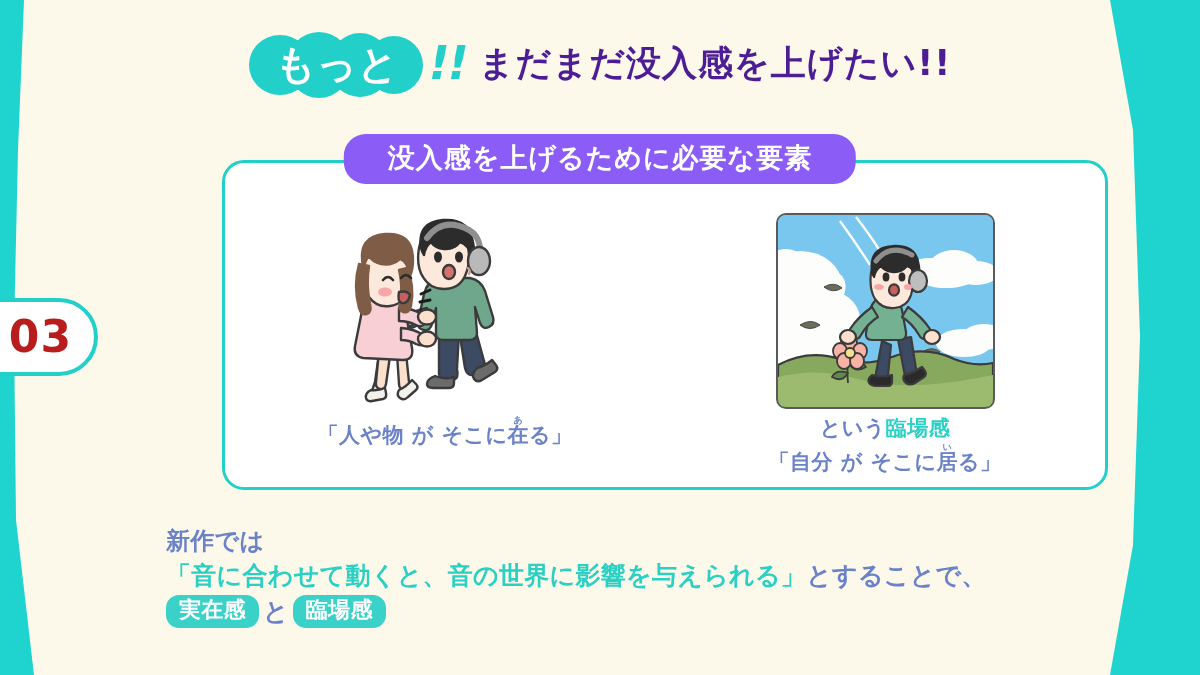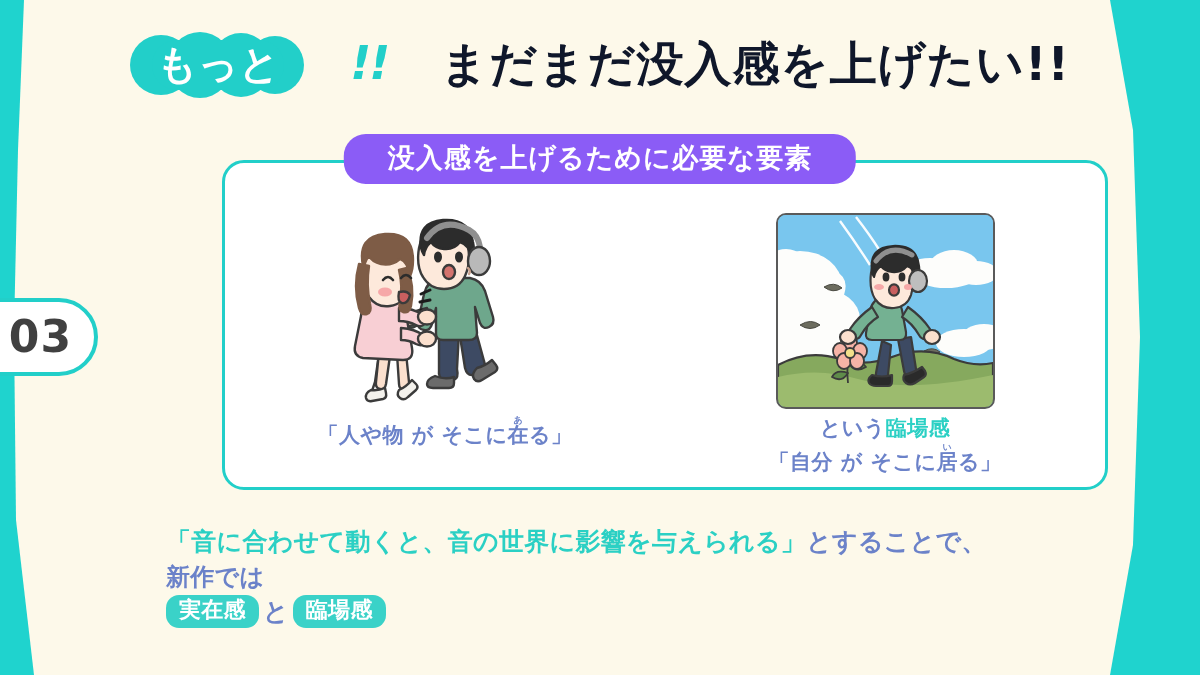--- a/index.html
+++ b/index.html
@@ -18,28 +18,28 @@
   .bg-cream::before{content:"";}
 
   
   .num-chip{
     position:absolute;left:-52px;top:298px;width:150px;height:78px;
     background:#FFFFFF;border:4px solid #22CFC9;border-radius:39px;
     z-index:6;display:flex;align-items:center;justify-content:flex-end;
     box-sizing:border-box;padding-right:22px;
   }
   .num-chip span{
-    color:#404040;font-size:44px;font-weight:bold;letter-spacing:1px;
+    color:#b91c1c;font-size:44px;font-weight:bold;letter-spacing:1px;
     line-height:1;
   }
 
   
   .title-row{
     position:absolute;left:0;right:0;top:26px;height:78px;z-index:5;
-    display:flex;align-items:center;justify-content:center;gap:40px;
+    display:flex;align-items:center;justify-content:center;
   }
   .motto-badge{
     position:relative;width:176px;height:66px;margin-right:2px;
     display:flex;align-items:center;justify-content:center;flex:none;
   }
   .motto-blob{
     position:absolute;inset:0;
   }
   .motto-blob i{
     position:absolute;background:#22CFC9;border-radius:50%;
@@ -51,21 +51,21 @@
   .motto-blob i:nth-child(5){left:22px;top:8px;width:132px;height:50px;border-radius:26px;}
   .motto-text{
     position:relative;z-index:2;color:#FFFFFF;font-size:40px;font-weight:bold;
     letter-spacing:0px;line-height:1;padding-bottom:3px;
   }
   .bangs{
     color:#22CFC9;font-size:46px;font-weight:bold;font-style:italic;
     line-height:1;letter-spacing:-2px;margin:0 12px 0 2px;padding-bottom:4px;
   }
   .title-main{
-    color:#0f172a;font-size:47px;font-weight:bold;line-height:1;
+    color:#4c1d95;font-size:35px;font-weight:bold;line-height:1;
     letter-spacing:1px;padding-bottom:3px;
   }
 
   
   .card{
     position:absolute;left:222px;top:160px;width:886px;height:330px;
     background:#FFFFFF;border:3px solid #22CFC9;border-radius:22px;z-index:3;
     box-sizing:border-box;
   }
   .card-badge{
@@ -303,23 +303,23 @@
         </div>
       </div>
     </div>
 
   </div>
 </div>
 
 <div class="card-badge">没入感を上げるために必要な要素</div>
 
 <div class="bottom">
+  <div class="bline l1">新作では</div>
   <div class="bline">
     <span class="teal">「音に合わせて動くと、音の世界に影響を与えられる」</span>
       <span>とすることで、</span>
   </div>
-  <div class="bline l1">新作では</div>
   <div class="bline">
     <span class="pill first">実在感</span>
     <span>と</span>
     <span class="pill">臨場感</span>
   </div>
 </div>
 
 </body></html>

